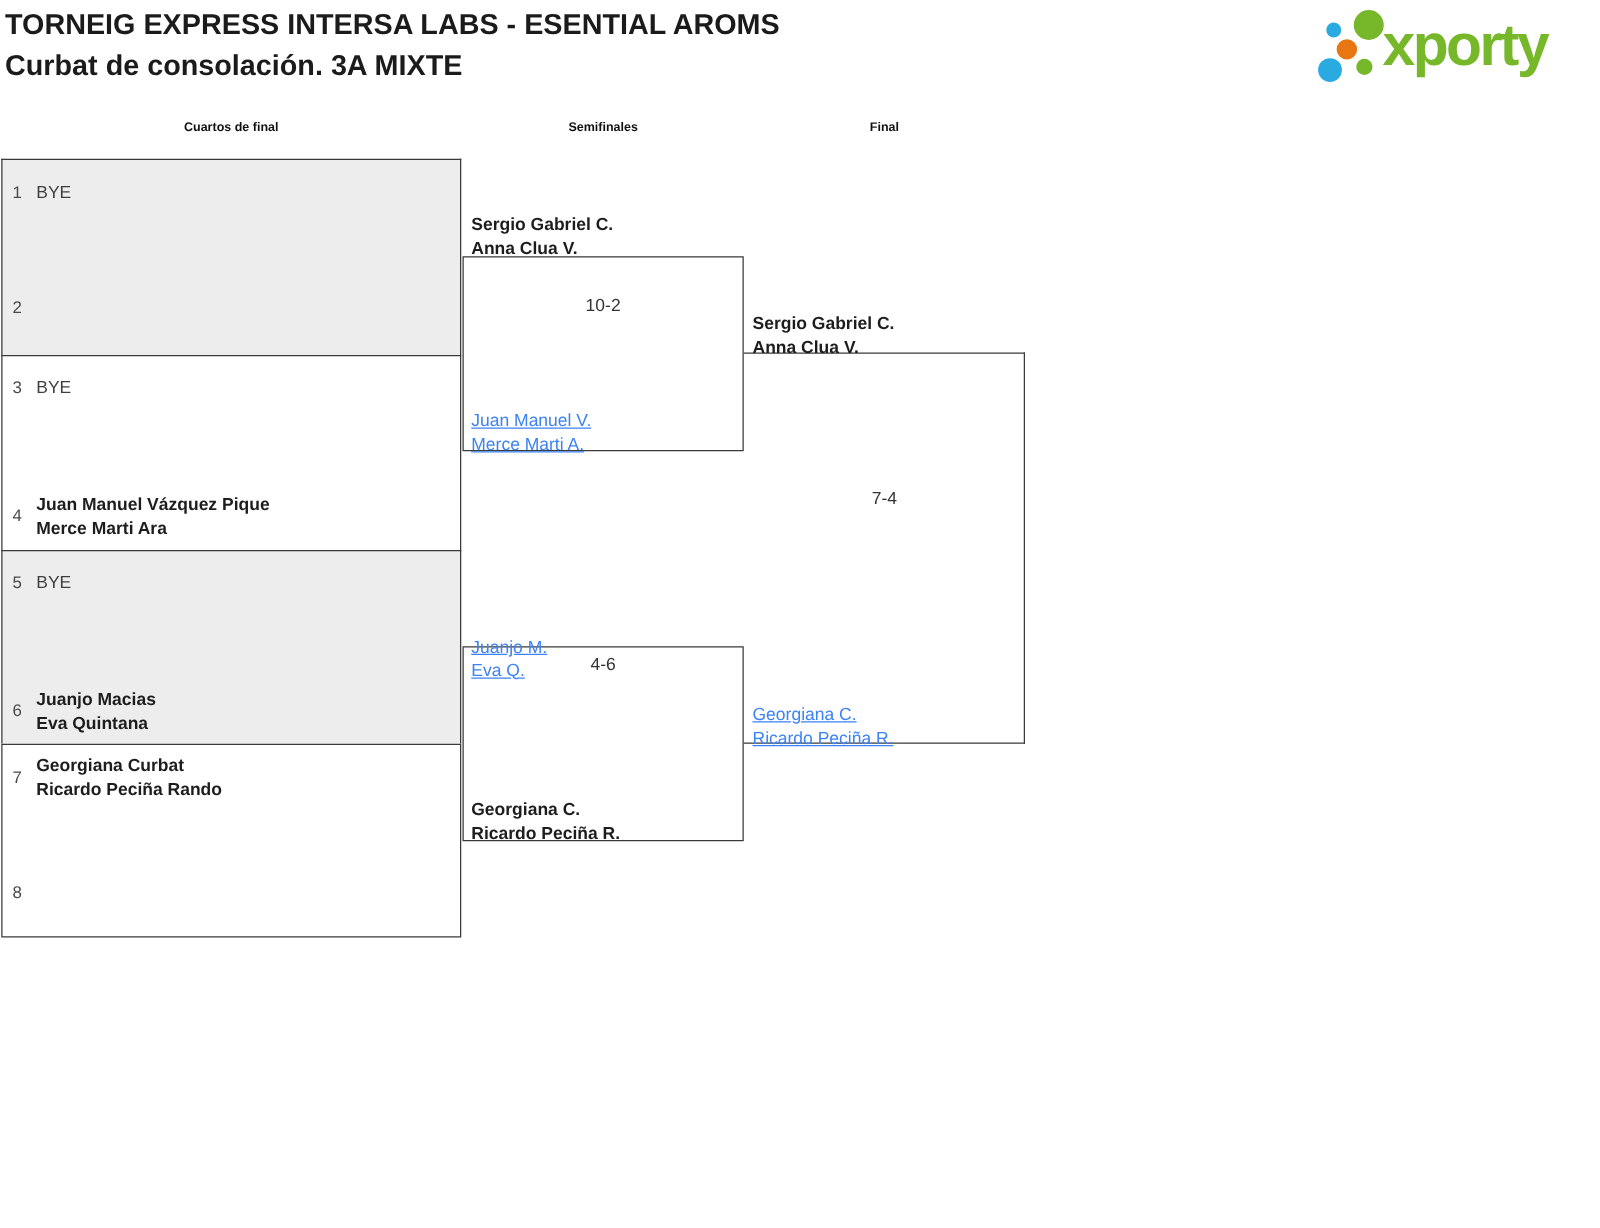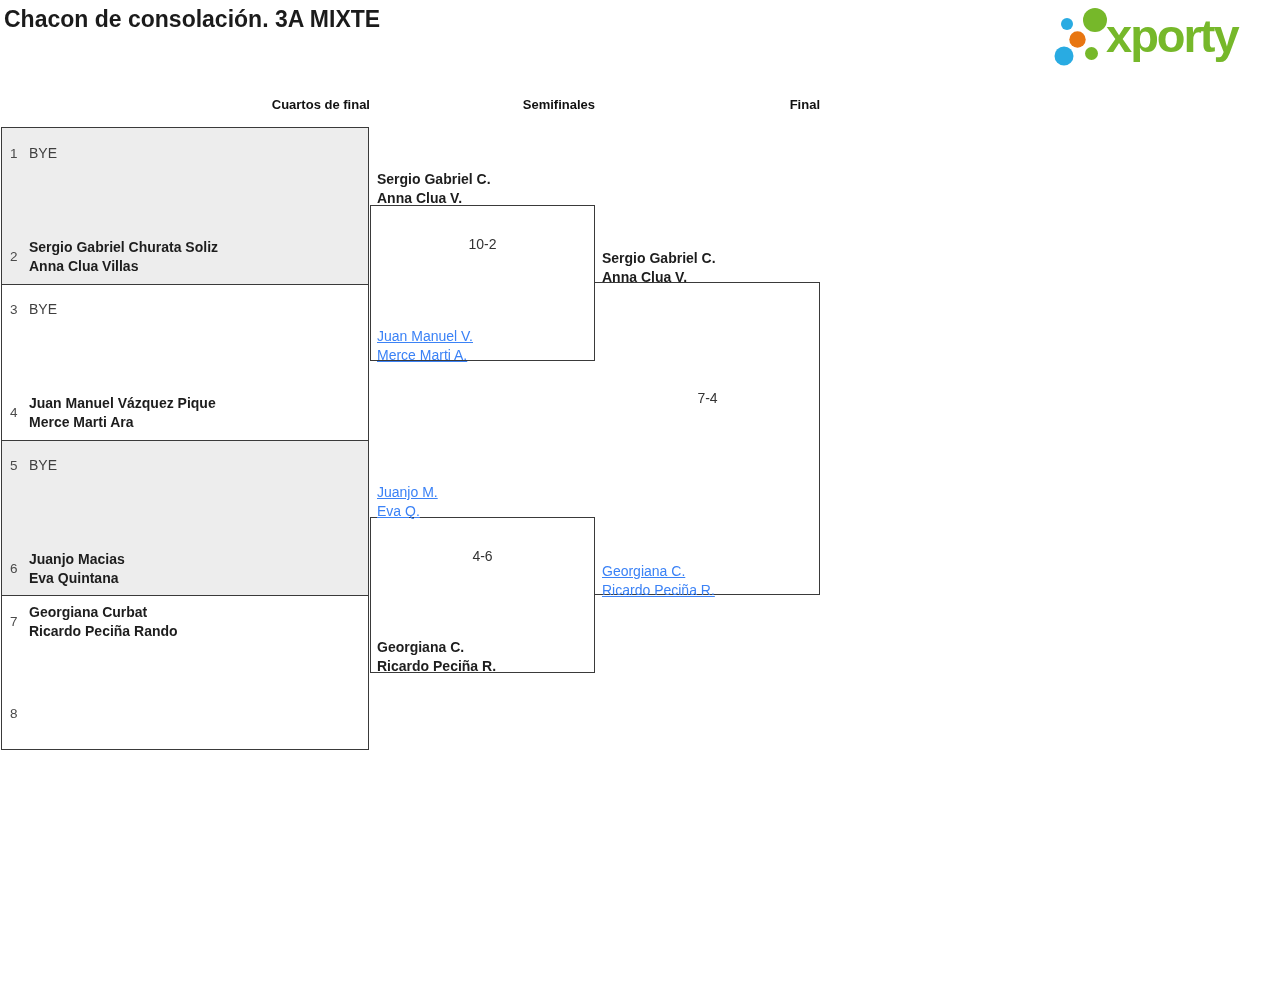--- a/index.html
+++ b/index.html
@@ -18,22 +18,22 @@
   }
   .logo-dots{position:absolute;left:1048px;top:4px;}
   .logo-text{
     position:absolute;left:1106px;top:10px;
     font-size:47px;line-height:52px;font-weight:700;
     color:#76b82a;letter-spacing:-2px;
   }
   
   .round-header{
     position:absolute;top:97px;
-    font-size:13px;font-weight:700;color:#111;
-    text-align:right;
+    font-size:10px;font-weight:700;color:#111;
+    text-align:center;
   }
   .rh-qf{left:0;width:370px;}
   .rh-sf{left:370px;width:225px;}
   .rh-f{left:595px;width:225px;}
   
   .box{position:absolute;box-sizing:border-box;border:1px solid #3a3a3a;}
   .qf-box{left:1px;width:368px;border-bottom:none;}
   .qf1{top:127px;height:157px;background:#ededed;}
   .qf2{top:284px;height:156px;background:#ffffff;}
   .qf3{top:440px;height:155px;background:#ededed;}
@@ -67,21 +67,22 @@
     position:absolute;
     font-size:14px;line-height:18.5px;margin-top:24px;
   }
 </style>
 </head>
 <body>
 
 <div id="page">
 
   <div class="title">
-    <div>Chacon de consolación. 3A MIXTE</div>
+    <div>TORNEIG EXPRESS INTERSA LABS - ESENTIAL AROMS</div>
+    <div>Curbat de consolación. 3A MIXTE</div>
   </div>
 
   <svg class="logo-dots" width="62" height="66" viewBox="0 0 62 66">
     <circle cx="47" cy="16" r="12" fill="#76b82a"></circle>
     <circle cx="19" cy="20" r="6" fill="#29abe2"></circle>
     <circle cx="29.5" cy="35.5" r="8.2" fill="#e87611"></circle>
     <circle cx="16" cy="52" r="9.5" fill="#29abe2"></circle>
     <circle cx="43.5" cy="49.5" r="6.5" fill="#76b82a"></circle>
   </svg>
   <div class="logo-text">xporty</div>
@@ -99,24 +100,20 @@
   <div class="box sf-box sf2"></div>
 
   <div class="box final-box"></div>
 
   <div class="row" style="top:144px;">
     <span class="seed">1</span>
     <span class="names bye">BYE</span>
   </div>
   <div class="row" style="top:238px;">
     <span class="seed">2</span>
-    <span class="names winner">
-      <div>Sergio Gabriel Churata Soliz</div>
-      <div>Anna Clua Villas</div>
-    </span>
   </div>
 
   <div class="row" style="top:300px;">
     <span class="seed">3</span>
     <span class="names bye">BYE</span>
   </div>
   <div class="row" style="top:394px;">
     <span class="seed">4</span>
     <span class="names winner">
       <div>Juan Manuel Vázquez Pique</div>
@@ -150,25 +147,25 @@
   <div class="adv-label winner" style="left:377px;top:146px;">
     <div>Sergio Gabriel C.</div>
     <div>Anna Clua V.</div>
   </div>
   <div class="score" style="left:370px;top:236px;width:225px;">10-2</div>
   <div class="adv-label loser" style="left:377px;top:303px;">
     <div>Juan Manuel V.</div>
     <div>Merce Marti A.</div>
   </div>
 
-  <div class="adv-label loser" style="left:377px;top:459px;">
+  <div class="adv-label loser" style="left:377px;top:484px;">
     <div>Juanjo M.</div>
     <div>Eva Q.</div>
   </div>
-  <div class="score" style="left:370px;top:548px;width:225px;text-align:center;">4-6</div>
+  <div class="score" style="left:370px;top:523px;width:225px;text-align:center;">4-6</div>
   <div class="adv-label winner" style="left:377px;top:614px;">
     <div>Georgiana C.</div>
     <div>Ricardo Peciña R.</div>
   </div>
 
   <div class="adv-label winner" style="left:602px;top:225px;">
     <div>Sergio Gabriel C.</div>
     <div>Anna Clua V.</div>
   </div>
   <div class="score" style="left:595px;top:390px;width:225px;">7-4</div>

